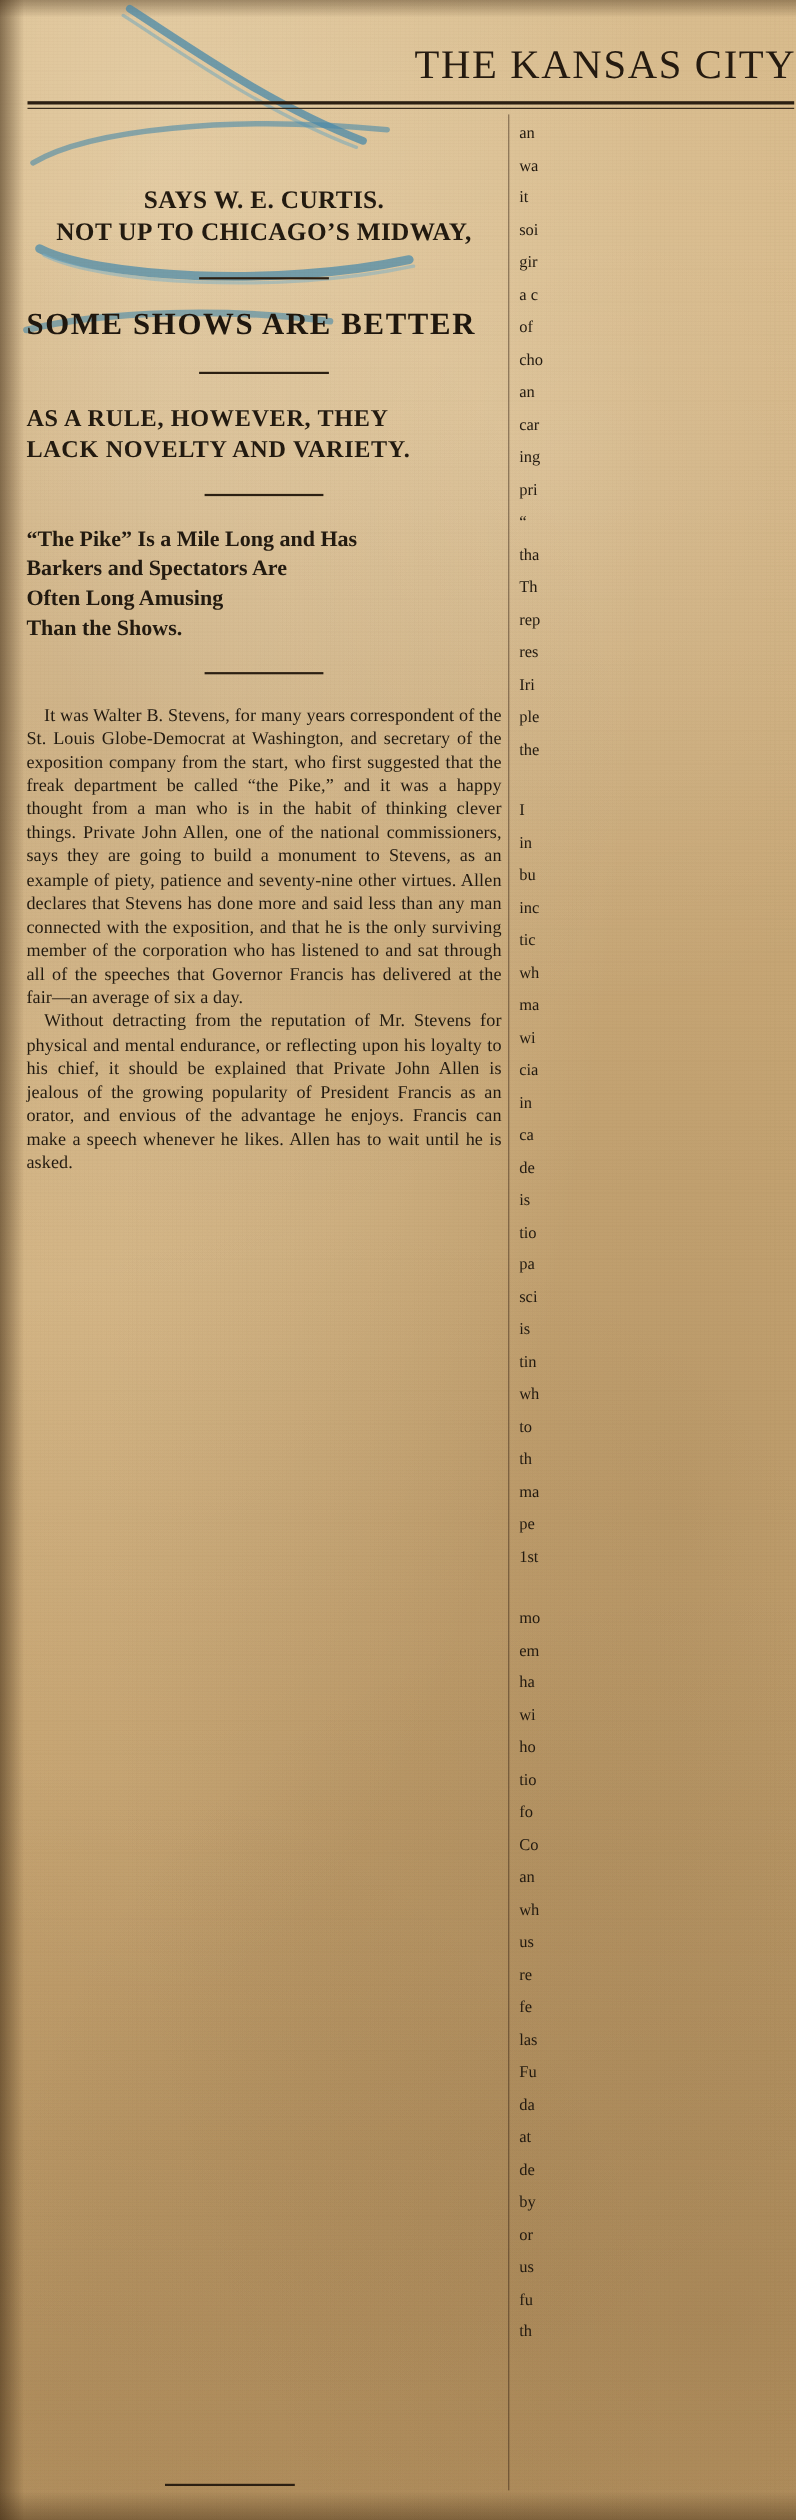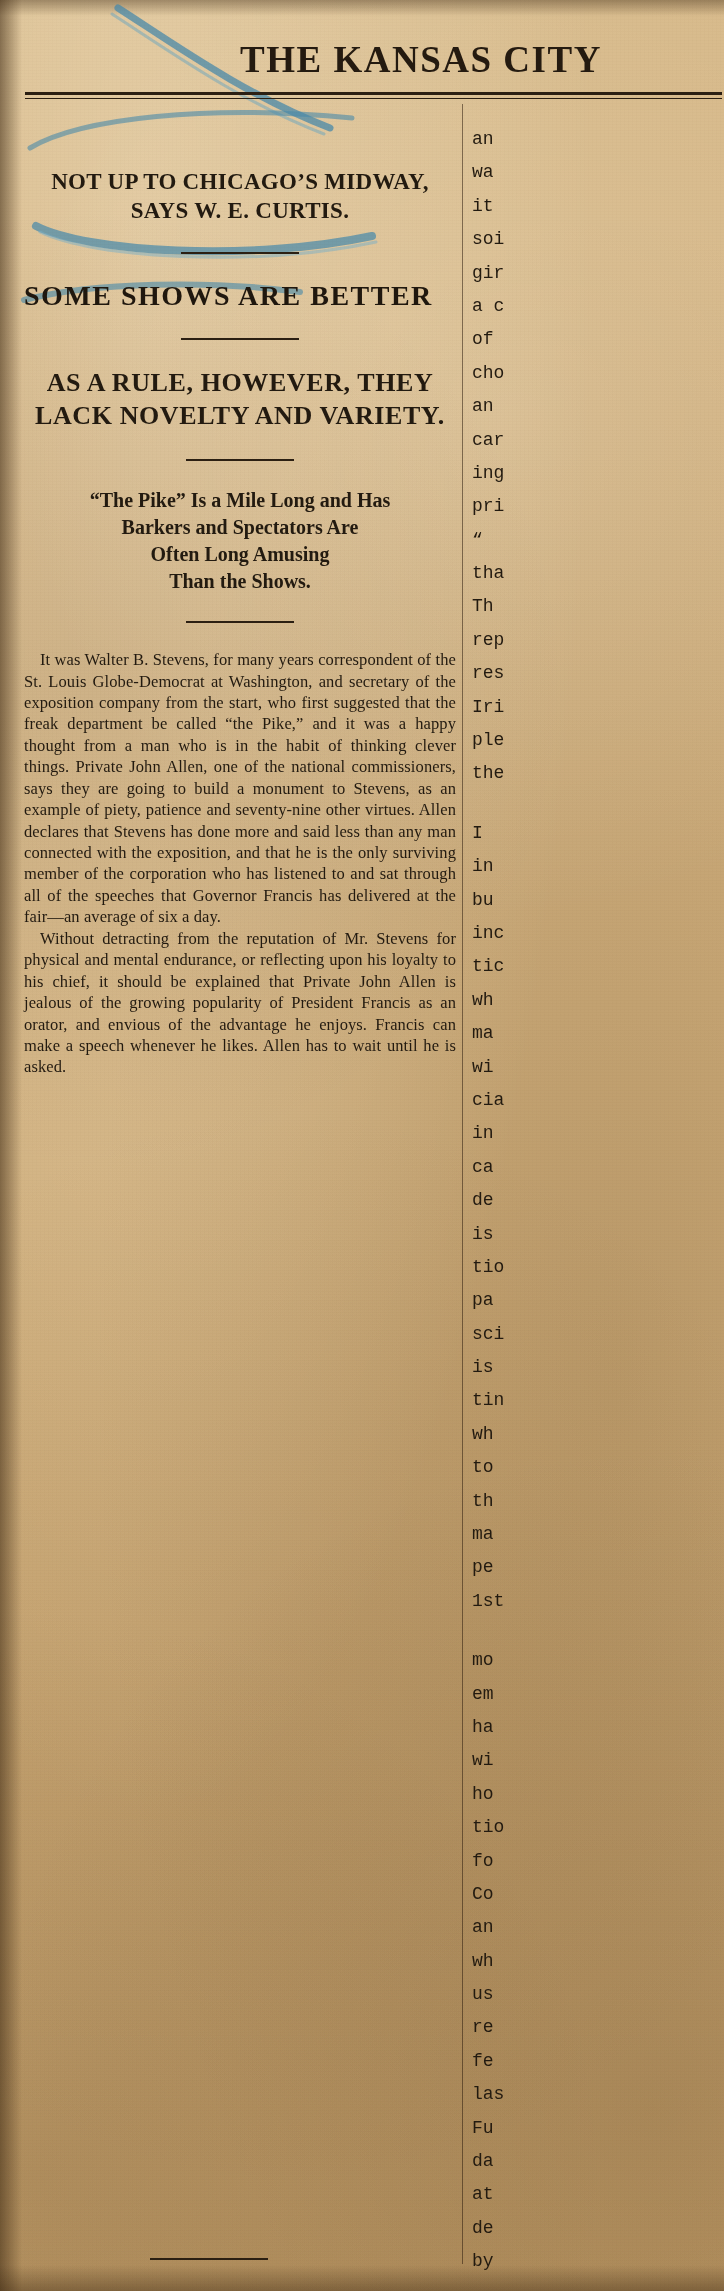--- a/index.html
+++ b/index.html
@@ -76,26 +76,27 @@
   
   .masthead {
     position: absolute;
     left: 0; right: 0;
     top: 38px;
     text-align: center;
     z-index: 5;
   }
   .masthead-title {
     font-family: "Liberation Serif", serif;
-    font-weight: bold;
+    font-weight: normal;
     font-size: 37px;
     letter-spacing: 1.5px;
     color: #241a10;
     padding-left: 118px;
     white-space: nowrap;
+    text-align: right;
   }
 
   .rule-double {
     position: absolute;
     left: 25px;
     right: 2px;
     top: 92px;
     z-index: 5;
   }
   .rule-double .r1 {
@@ -154,32 +155,31 @@
     font-weight: bold;
     font-size: 28px;
     text-align: left;
     letter-spacing: 1.5px;
     margin: 0;
     color: #1f170e;
   }
   .hl4 {
     font-family: "Liberation Serif", serif;
     font-weight: bold;
-    font-size: 26px;
-    text-align: center;
+    font-size: 22px;
+    text-align: left;
     line-height: 1.3;
     letter-spacing: 0.6px;
     margin: 0;
     color: #221a10;
   }
   .hl5 {
     font-family: "Liberation Serif", serif;
     font-weight: bold;
     font-size: 20px;
-    text-align: center;
     line-height: 1.35;
     margin: 0;
     color: #221a10;
   }
 
   .sep {
     width: 118px;
     height: 2px;
     background: #2b1f12;
     margin: 26px auto;
@@ -196,26 +196,26 @@
     letter-spacing: 0.1px;
   }
   .body-text + .body-text { margin-top: 0; }
   .indent { text-indent: 16px; }
   .lead-city { }
 
   
   .col-right {
     position: absolute;
     left: 472px;
-    top: 128px;
+    top: 112px;
     width: 246px;
     z-index: 5;
     color: #221a10;
-    font-family: Liberation Mono, monospace;
-    font-size: 18px;
+    font-family: Liberation Serif, serif;
+    font-size: 15px;
     line-height: 1.30;
     overflow: hidden;
     height: 2150px;
   }
   .col-right p {
     margin: 0 0 10px 0;
     text-align: left;
     white-space: nowrap;
   }
   .col-right .gap { height: 26px; }
@@ -268,22 +268,22 @@
     <div class="r1"></div>
     <div class="r2"></div>
   </div>
 
   <div class="col-divider"></div>
 
   <div class="col-main">
 
 
     <div class="hl2">
+      <div>SAYS W. E. CURTIS.</div>
       <div>NOT UP TO CHICAGO’S MIDWAY,</div>
-      <div>SAYS W. E. CURTIS.</div>
     </div>
 
     <div class="sep"></div>
 
     <div class="hl3">SOME SHOWS ARE BETTER</div>
 
     <div class="sep"></div>
 
     <div class="hl4">
       <div>AS A RULE, HOWEVER, THEY</div>

